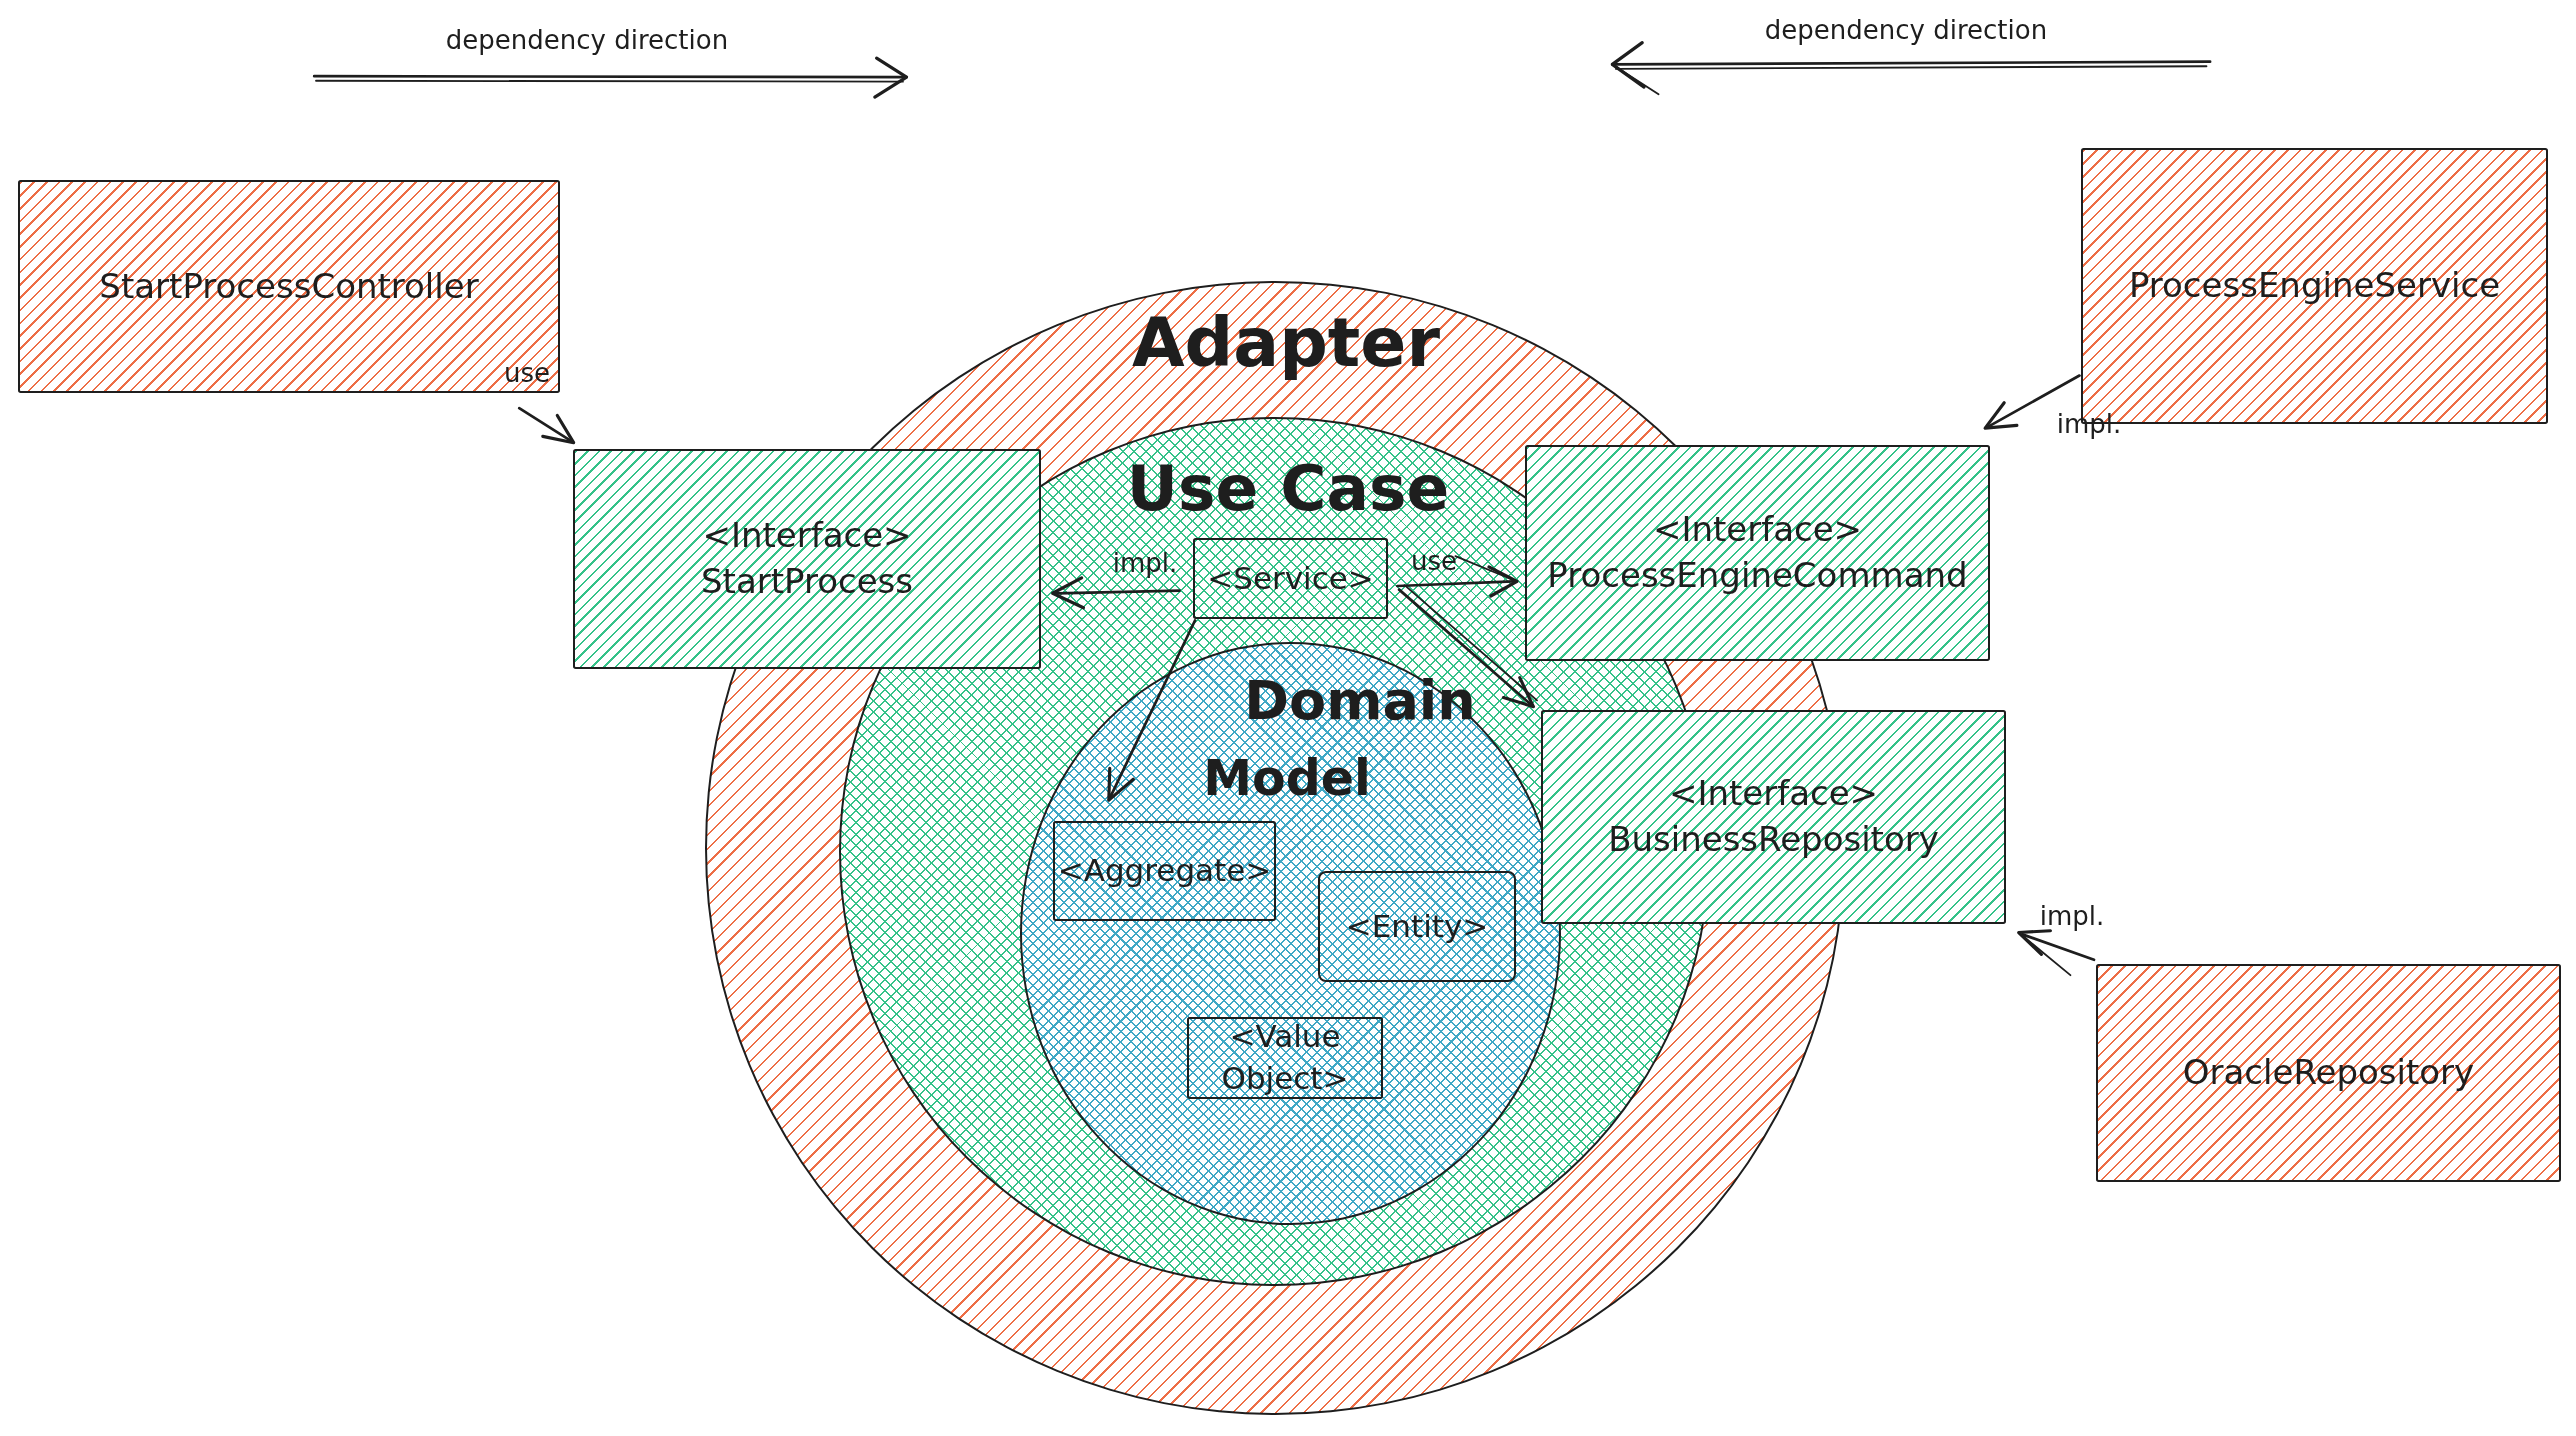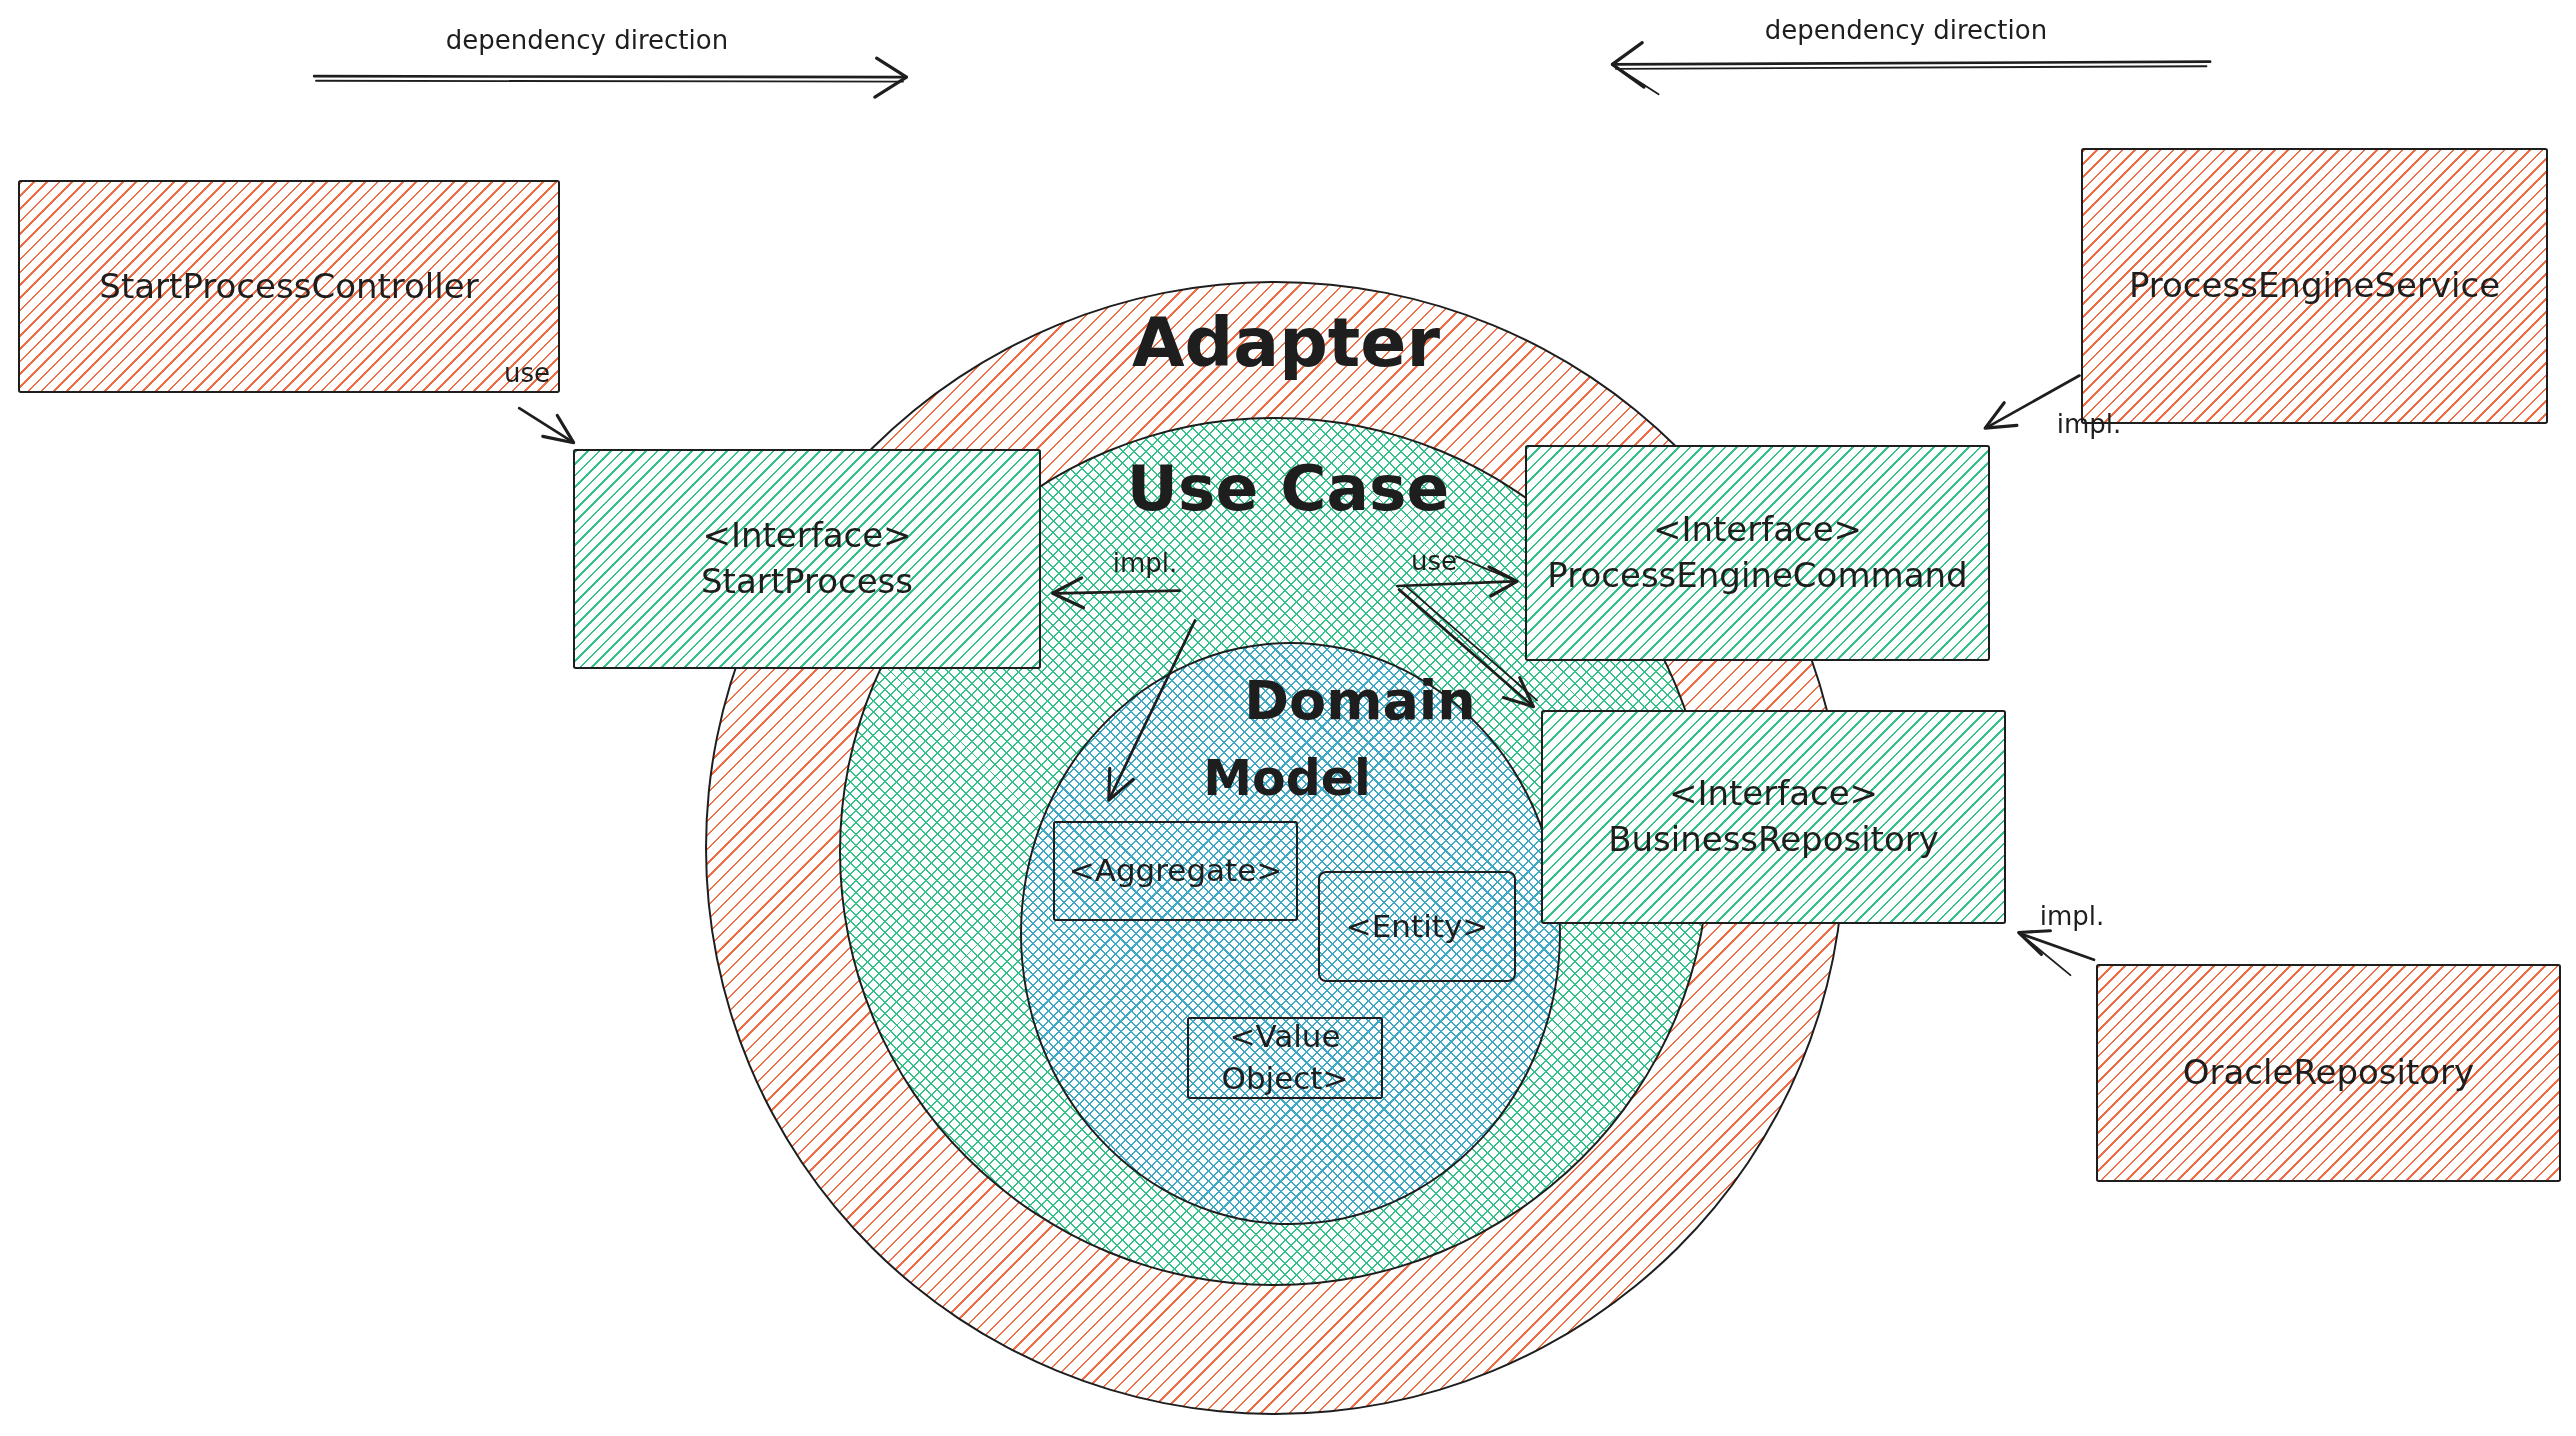--- a/index.html
+++ b/index.html
@@ -50,21 +50,21 @@
       #fff;
   }
   .box.clear{background:transparent;font-size:31px;}
   .b-spc   {left:18px;  top:180px; width:542px;height:213px;}
   .b-sp    {left:573px; top:449px; width:468px;height:220px;}
   .b-svc   {left:1193px;top:538px; width:195px;height:81px;}
   .b-pec   {left:1525px;top:445px; width:465px;height:216px;}
   .b-pes   {left:2081px;top:148px; width:467px;height:276px;}
   .b-br    {left:1541px;top:710px; width:465px;height:214px;}
   .b-ora   {left:2096px;top:964px;width:465px;height:218px;}
-  .b-agg   {left:1053px;top:821px; width:245px;height:100px;}
+  .b-agg   {left:1053px;top:821px; width:223px;height:100px;}
   .b-ent   {left:1318px;top:871px; width:198px;height:111px;border-radius:8px;}
   .b-val   {left:1187px;top:1017px;width:196px;height:82px;}
   
   .note{position:absolute;transform:translate(-50%,-50%);font-size:26px;white-space:nowrap;}
   .n-depl {left:587px; top:40px;}
   .n-depr {left:1906px;top:30px;}
   .n-use1 {left:527px; top:373px;}
   .n-impl1{left:1145px;top:563px;}
   .n-use2 {left:1434px;top:561px;}
   .n-impl2{left:2089px;top:424px;}
@@ -106,20 +106,23 @@
   </div>
   <div class="box green b-pec">
     <div>&lt;Interface&gt;</div>
     <div>ProcessEngineCommand</div>
   </div>
   <div class="box green b-br">
     <div>&lt;Interface&gt;</div>
     <div>BusinessRepository</div>
   </div>
 
+  <div class="box clear b-svc">
+    <div>&lt;Service&gt;</div>
+  </div>
   <div class="box clear b-agg">
     <div>&lt;Aggregate&gt;</div>
   </div>
   <div class="box clear b-ent">
     <div>&lt;Entity&gt;</div>
   </div>
   <div class="box clear b-val">
     <div>&lt;Value</div>
     <div>Object&gt;</div>
   </div>

